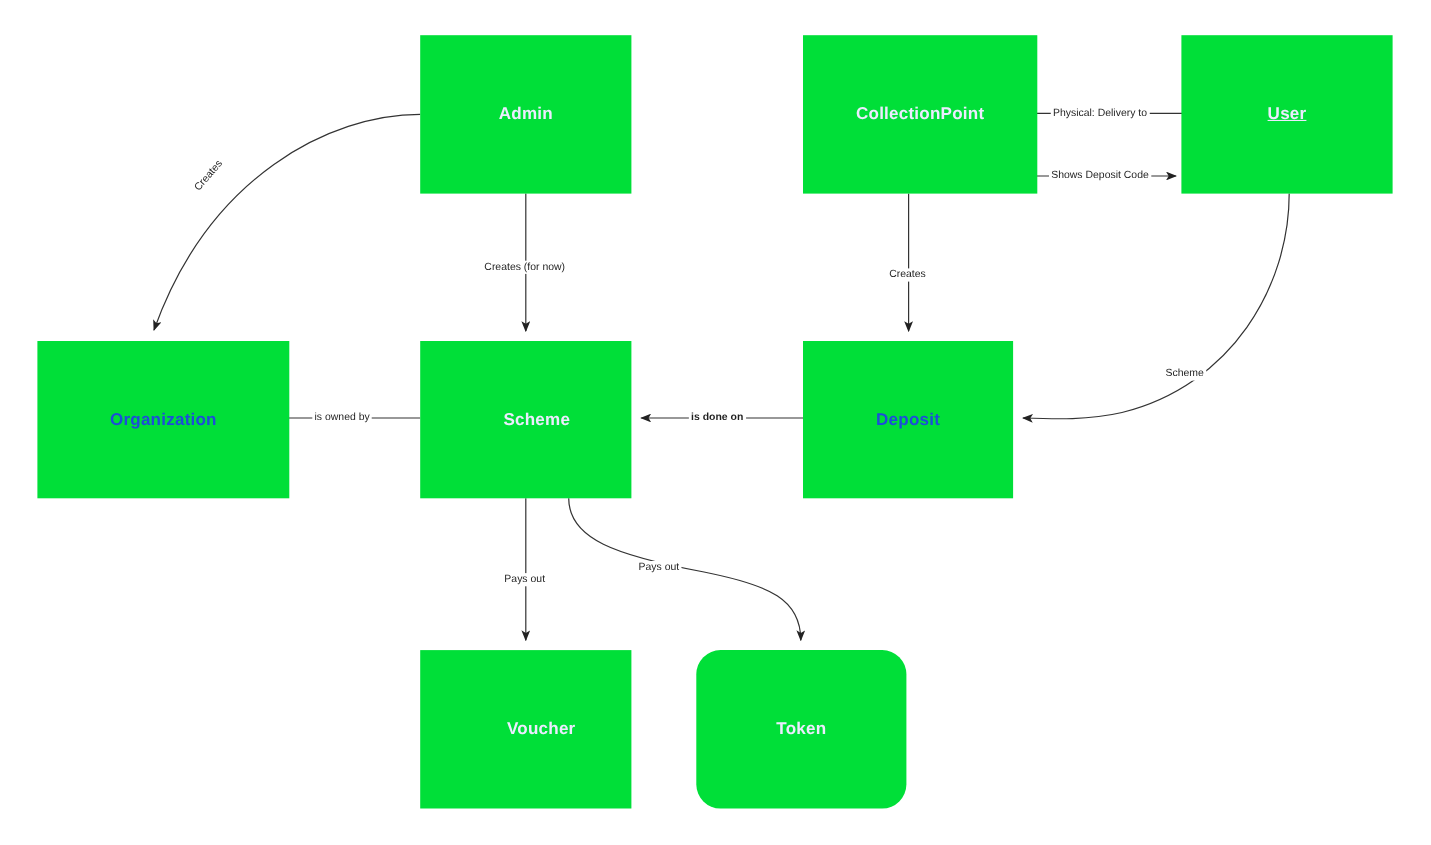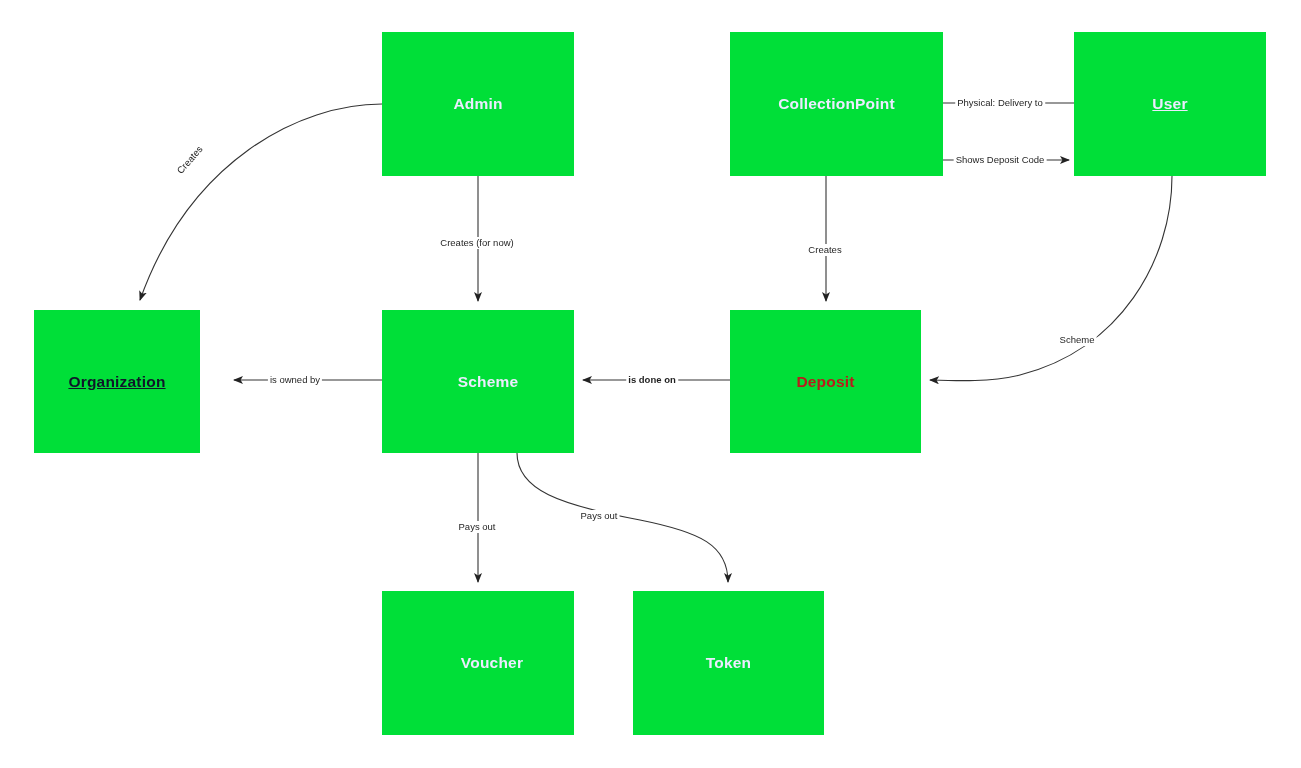--- a/index.html
+++ b/index.html
@@ -91,42 +91,42 @@
   <div id="node-layer">
       <div class="node" style="left: 382px; top: 32px; width: 192px; height: 144px; background: rgb(0, 223, 56); color: rgb(236, 236, 255); text-align: center;">
         <span>Admin</span>
       </div>
       <div class="node" style="left: 730px; top: 32px; width: 213px; height: 144px; background: rgb(0, 223, 56); color: rgb(236, 236, 255);">
         <span>CollectionPoint</span>
       </div>
       <div class="node" style="left: 1074px; top: 32px; width: 192px; height: 144px; background: rgb(0, 223, 56); color: rgb(236, 236, 255); text-decoration: underline;">
         <span>User</span>
       </div>
-      <div class="node" style="left: 34px; top: 310px; width: 166px; height: 143px; background: rgb(0, 223, 56); color: #0f172a; text-decoration: underline;">
+      <div class="node" style="left: 34px; top: 310px; width: 229px; height: 143px; background: rgb(0, 223, 56); color: #1d4ed8;">
         <span>Organization</span>
       </div>
       <div class="node" style="left: 382px; top: 310px; width: 192px; height: 143px; background: rgb(0, 223, 56); color: rgb(236, 236, 255); padding-left: 20px;">
         <span>Scheme</span>
       </div>
-      <div class="node" style="left: 730px; top: 310px; width: 191px; height: 143px; background: rgb(0, 223, 56); color: #b91c1c;">
+      <div class="node" style="left: 730px; top: 310px; width: 191px; height: 143px; background: rgb(0, 223, 56); color: #1d4ed8;">
         <span>Deposit</span>
       </div>
       <div class="node" style="left: 382px; top: 591px; width: 192px; height: 144px; background: rgb(0, 223, 56); color: rgb(236, 236, 255); padding-left: 28px;">
         <span>Voucher</span>
       </div>
-      <div class="node" style="left: 633px; top: 591px; width: 191px; height: 144px; background: rgb(0, 223, 56); color: rgb(236, 236, 255);">
+      <div class="node" style="left: 633px; top: 591px; width: 191px; height: 144px; background: rgb(0, 223, 56); color: rgb(236, 236, 255); border-radius: 22px;">
         <span>Token</span>
       </div>
     </div>
   <div id="edge-label-layer">
       <div class="edge-label rot" style="left: 190px; top: 160px; transform: translate(-50%, -50%) rotate(-49deg);">Creates</div>
       <div class="edge-label" style="left: 477px; top: 243px; text-align: center;">Creates (for now)</div>
       <div class="edge-label" style="left: 1000px; top: 103px;">Physical: Delivery to</div>
       <div class="edge-label" style="left: 1000px; top: 160px;">Shows Deposit Code</div>
       <div class="edge-label" style="left: 825px; top: 250px;">Creates</div>
-      <div class="edge-label" style="left: 295px; top: 380px; text-align: right;">is owned by</div>
+      <div class="edge-label" style="left: 311px; top: 380px; text-align: right;">is owned by</div>
       <div class="edge-label" style="left: 652px; top: 380px; font-weight: bold;">is done on</div>
       <div class="edge-label" style="left: 1077px; top: 340px;">Scheme</div>
       <div class="edge-label" style="left: 477px; top: 527px;">Pays out</div>
       <div class="edge-label" style="left: 599px; top: 516px;">Pays out</div>
     </div>
 
 </div>
 
 </body></html>

